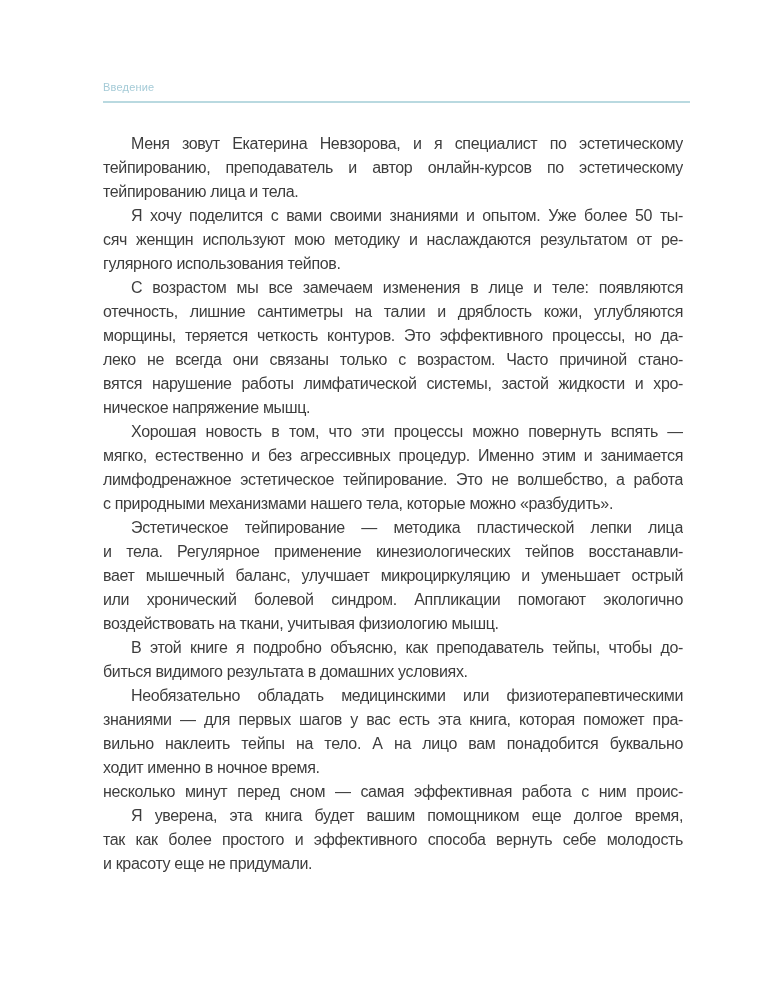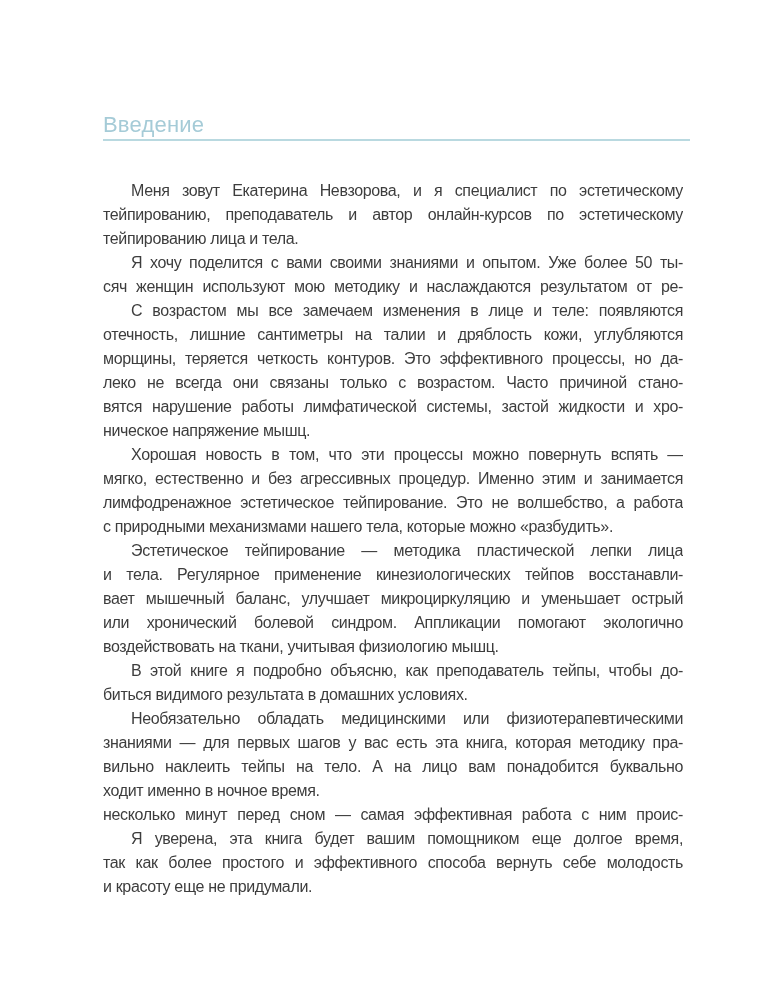--- a/index.html
+++ b/index.html
@@ -15,35 +15,34 @@
     overflow: hidden;
     font-family: "Liberation Sans", "DejaVu Sans", sans-serif;
   }
   .content {
     position: absolute;
     left: 103px;
     top: 78px;
     width: 580px;
   }
   .chapter-title {
-    font-size: 22px;
+    font-size: 11px;
     line-height: 18px;
     letter-spacing: 0.2px;
     color: var(--header-color, #a5cbd7);
     font-weight: 400;
-    margin-top: 38px;
   }
   .header-rule {
     margin-top: 5px;
     height: 2px;
     width: 587px;
     background: var(--rule-color, #b9d9e0);
   }
   .body-text {
-    margin-top: 38px;
+    margin-top: 29px;
     width: 580px;
     color: var(--body-color, #3d3d3d);
     font-size: 16px;
     line-height: 24px;
     letter-spacing: -0.35px;
   }
   .paragraph {
     margin: 0;
     padding: 0;
   }
@@ -70,20 +69,21 @@
     <div class="header-rule"></div>
     <div class="body-text">
         <div class="paragraph">
           <div class="line para-first">Меня зовут Екатерина Невзорова, и я специалист по эстетическому</div>
           <div class="line">тейпированию, преподаватель и автор онлайн-курсов по эстетическому</div>
           <div class="line para-end">тейпированию лица и тела.</div>
         </div>
         <div class="paragraph">
           <div class="line para-first">Я хочу поделится с вами своими знаниями и опытом. Уже более 50 ты-</div>
           <div class="line">сяч женщин используют мою методику и наслаждаются результатом от ре-</div>
+          <div class="line para-end">гулярного использования тейпов.</div>
         </div>
         <div class="paragraph">
           <div class="line para-first">С возрастом мы все замечаем изменения в лице и теле: появляются</div>
           <div class="line">отечность, лишние сантиметры на талии и дряблость кожи, углубляются</div>
           <div class="line">морщины, теряется четкость контуров. Это эффективного процессы, но да-</div>
           <div class="line">леко не всегда они связаны только с возрастом. Часто причиной стано-</div>
           <div class="line">вятся нарушение работы лимфатической системы, застой жидкости и хро-</div>
           <div class="line para-end">ническое напряжение мышц.</div>
         </div>
         <div class="paragraph">
@@ -98,21 +98,21 @@
           <div class="line">вает мышечный баланс, улучшает микроциркуляцию и уменьшает острый</div>
           <div class="line">или хронический болевой синдром. Аппликации помогают экологично</div>
           <div class="line para-end">воздействовать на ткани, учитывая физиологию мышц.</div>
         </div>
         <div class="paragraph">
           <div class="line para-first">В этой книге я подробно объясню, как преподаватель тейпы, чтобы до-</div>
           <div class="line para-end">биться видимого результата в домашних условиях.</div>
         </div>
         <div class="paragraph">
           <div class="line para-first">Необязательно обладать медицинскими или физиотерапевтическими</div>
-          <div class="line">знаниями — для первых шагов у вас есть эта книга, которая методику пра-</div>
+          <div class="line">знаниями — для первых шагов у вас есть эта книга, которая поможет пра-</div>
           <div class="line">вильно наклеить тейпы на тело. А на лицо вам понадобится буквально</div>
           <div class="line para-end">ходит именно в ночное время.</div>
           <div class="line">несколько минут перед сном — самая эффективная работа с ним проис-</div>
         </div>
         <div class="paragraph">
           <div class="line para-first">Я уверена, эта книга будет вашим помощником еще долгое время,</div>
           <div class="line">так как более простого и эффективного способа вернуть себе молодость</div>
           <div class="line para-end">и красоту еще не придумали.</div>
         </div>
       </div>

